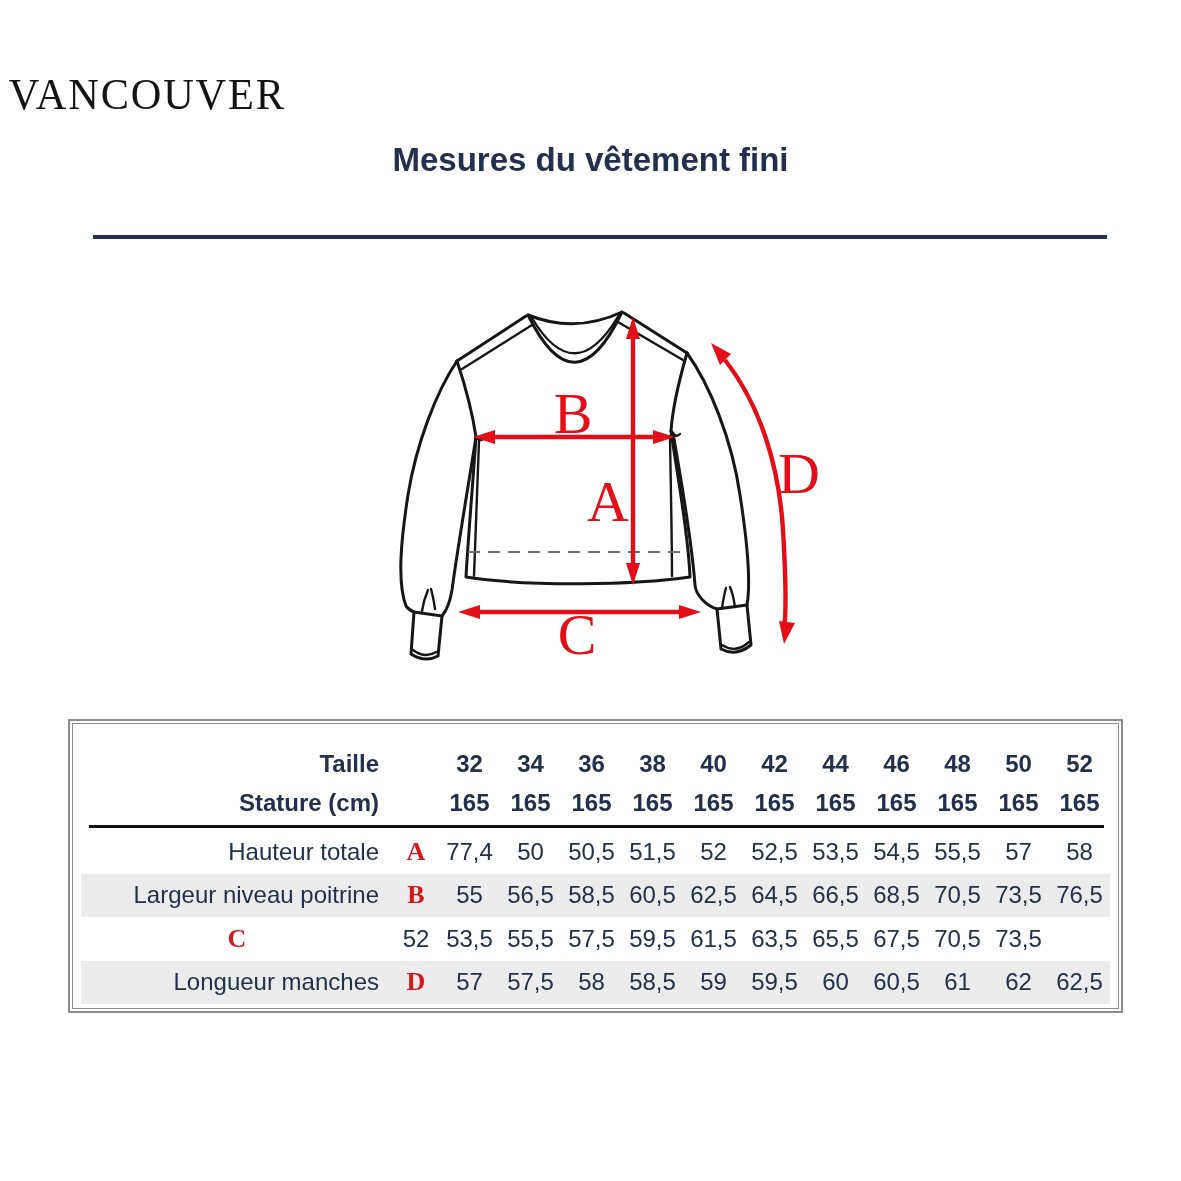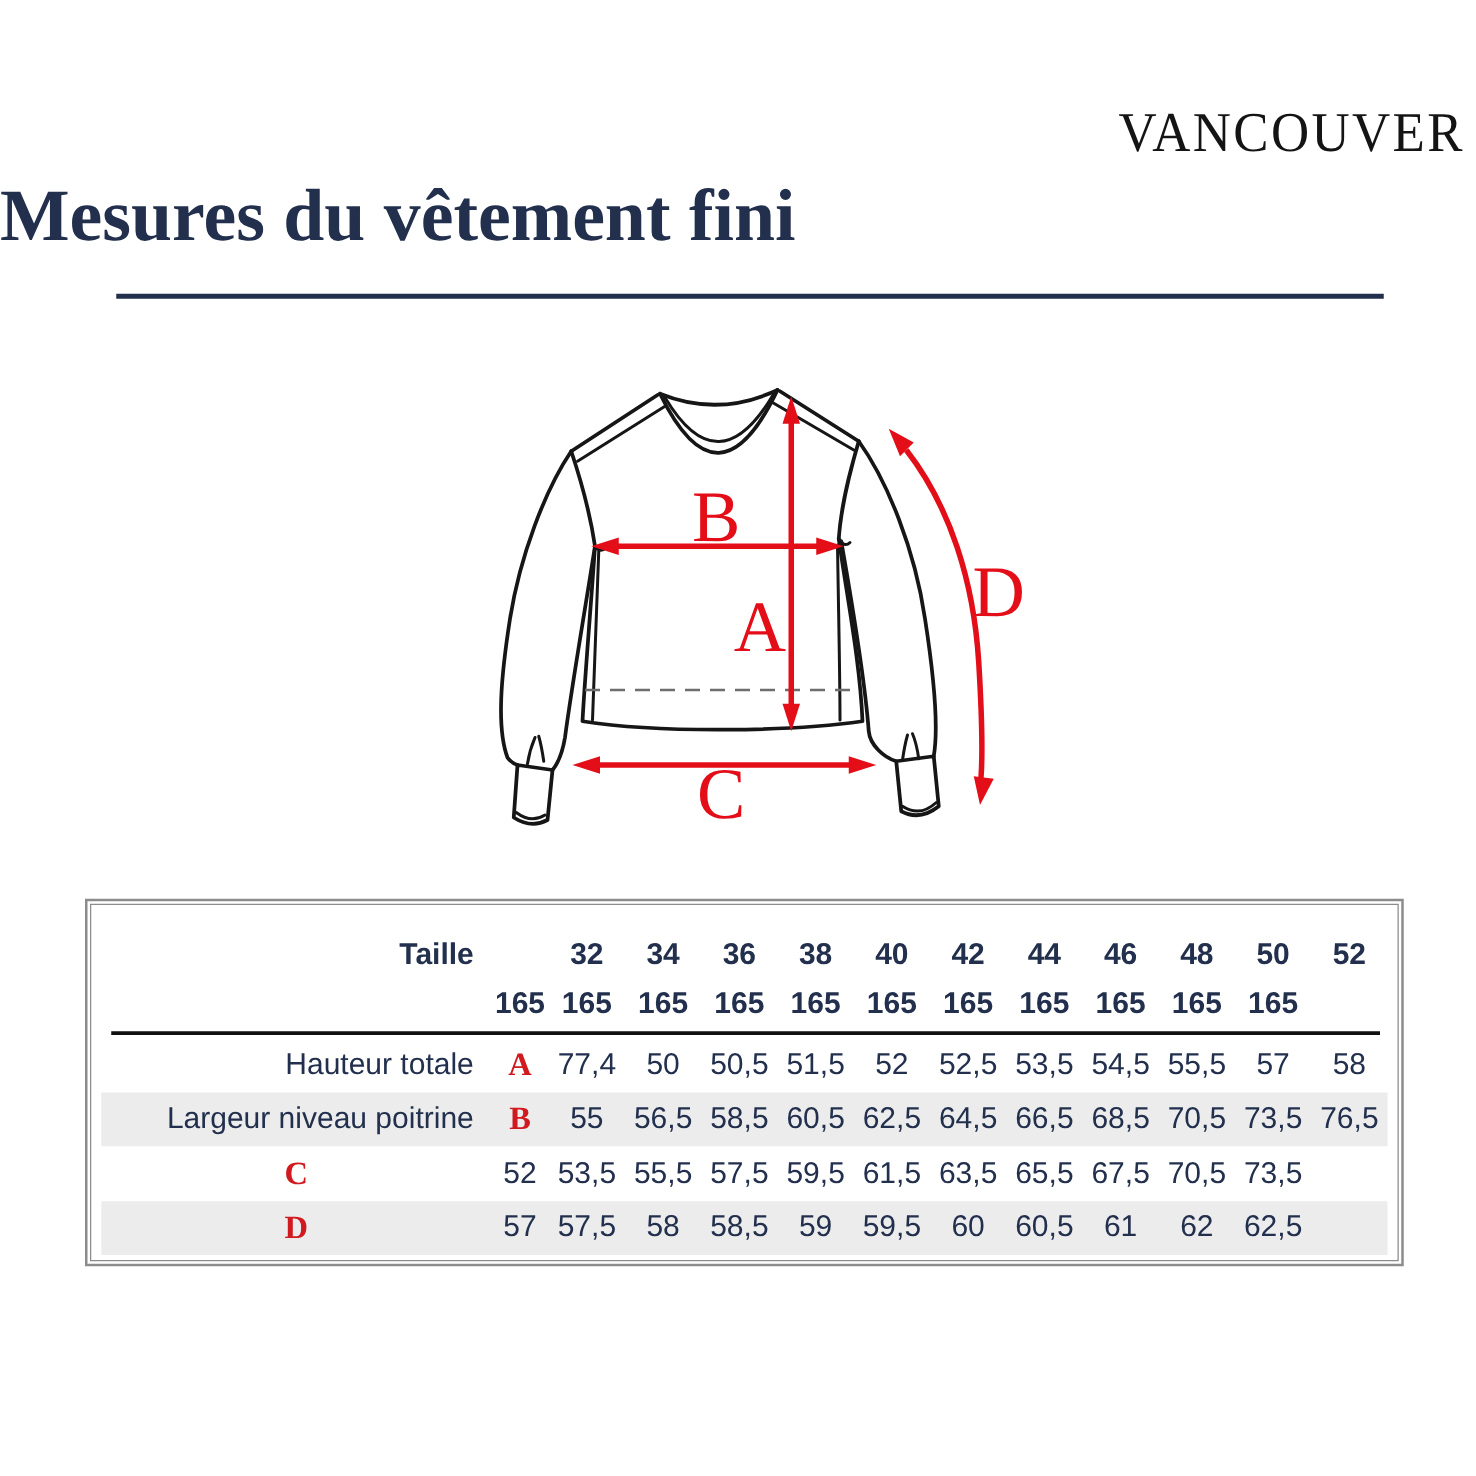--- a/index.html
+++ b/index.html
@@ -10,29 +10,29 @@
     --border-gray:#8c8c8c;
   }
   *{margin:0;padding:0;box-sizing:border-box;}
   html,body{background:#fff;}
   body{
     width:1181px;height:1181px;position:relative;overflow:hidden;
     font-family:"Liberation Sans",sans-serif;color:var(--navy);
   }
   
   .brand{
-    position:absolute;top:84px;left:0;right:0;text-align:right;
+    position:absolute;top:72px;left:0;right:0;text-align:left;
     font-family:"Liberation Serif",serif;font-weight:400;
     font-size:45px;line-height:1;color:#141414;letter-spacing:2px;
   }
   .brand span{display:inline-block;transform:scaleX(0.94);}
   .doc-title{
-    position:absolute;top:143px;left:0;right:0;text-align:left;
-    font-family:Liberation Serif, serif;font-weight:700;
-    font-size:59px;line-height:1;color:var(--navy);
+    position:absolute;top:143px;left:0;right:0;text-align:center;
+    font-family:Liberation Sans, sans-serif;font-weight:700;
+    font-size:33px;line-height:1;color:var(--navy);
   }
   .title-rule{
     position:absolute;top:235px;left:93px;width:1014px;height:4px;
     background:var(--navy);
   }
   
   .diagram{position:absolute;left:380px;top:290px;width:450px;height:400px;}
   .garment{fill:none;stroke:var(--ink);stroke-width:3;stroke-linecap:round;stroke-linejoin:round;}
   .garment-thin{fill:none;stroke:var(--ink);stroke-width:2.4;stroke-linecap:round;}
   .hem-dash{fill:none;stroke:#6e6e6e;stroke-width:2;stroke-dasharray:12 8;}
@@ -161,20 +161,21 @@
         <div class="cell-val">38</div>
         <div class="cell-val">40</div>
         <div class="cell-val">42</div>
         <div class="cell-val">44</div>
         <div class="cell-val">46</div>
         <div class="cell-val">48</div>
         <div class="cell-val">50</div>
         <div class="cell-val">52</div>
       </div>
       <div class="t-row t-head">
+        <div class="cell-label">Stature (cm)</div>
         <div class="cell-letter"></div>
         <div class="cell-val">165</div>
         <div class="cell-val">165</div>
         <div class="cell-val">165</div>
         <div class="cell-val">165</div>
         <div class="cell-val">165</div>
         <div class="cell-val">165</div>
         <div class="cell-val">165</div>
         <div class="cell-val">165</div>
         <div class="cell-val">165</div>
@@ -220,20 +221,21 @@
         <div class="cell-val">57,5</div>
         <div class="cell-val">59,5</div>
         <div class="cell-val">61,5</div>
         <div class="cell-val">63,5</div>
         <div class="cell-val">65,5</div>
         <div class="cell-val">67,5</div>
         <div class="cell-val">70,5</div>
         <div class="cell-val">73,5</div>
       </div>
       <div class="t-row t-data gray">
+        <div class="cell-label">Longueur manches</div>
         <div class="cell-letter">D</div>
         <div class="cell-val">57</div>
         <div class="cell-val">57,5</div>
         <div class="cell-val">58</div>
         <div class="cell-val">58,5</div>
         <div class="cell-val">59</div>
         <div class="cell-val">59,5</div>
         <div class="cell-val">60</div>
         <div class="cell-val">60,5</div>
         <div class="cell-val">61</div>

